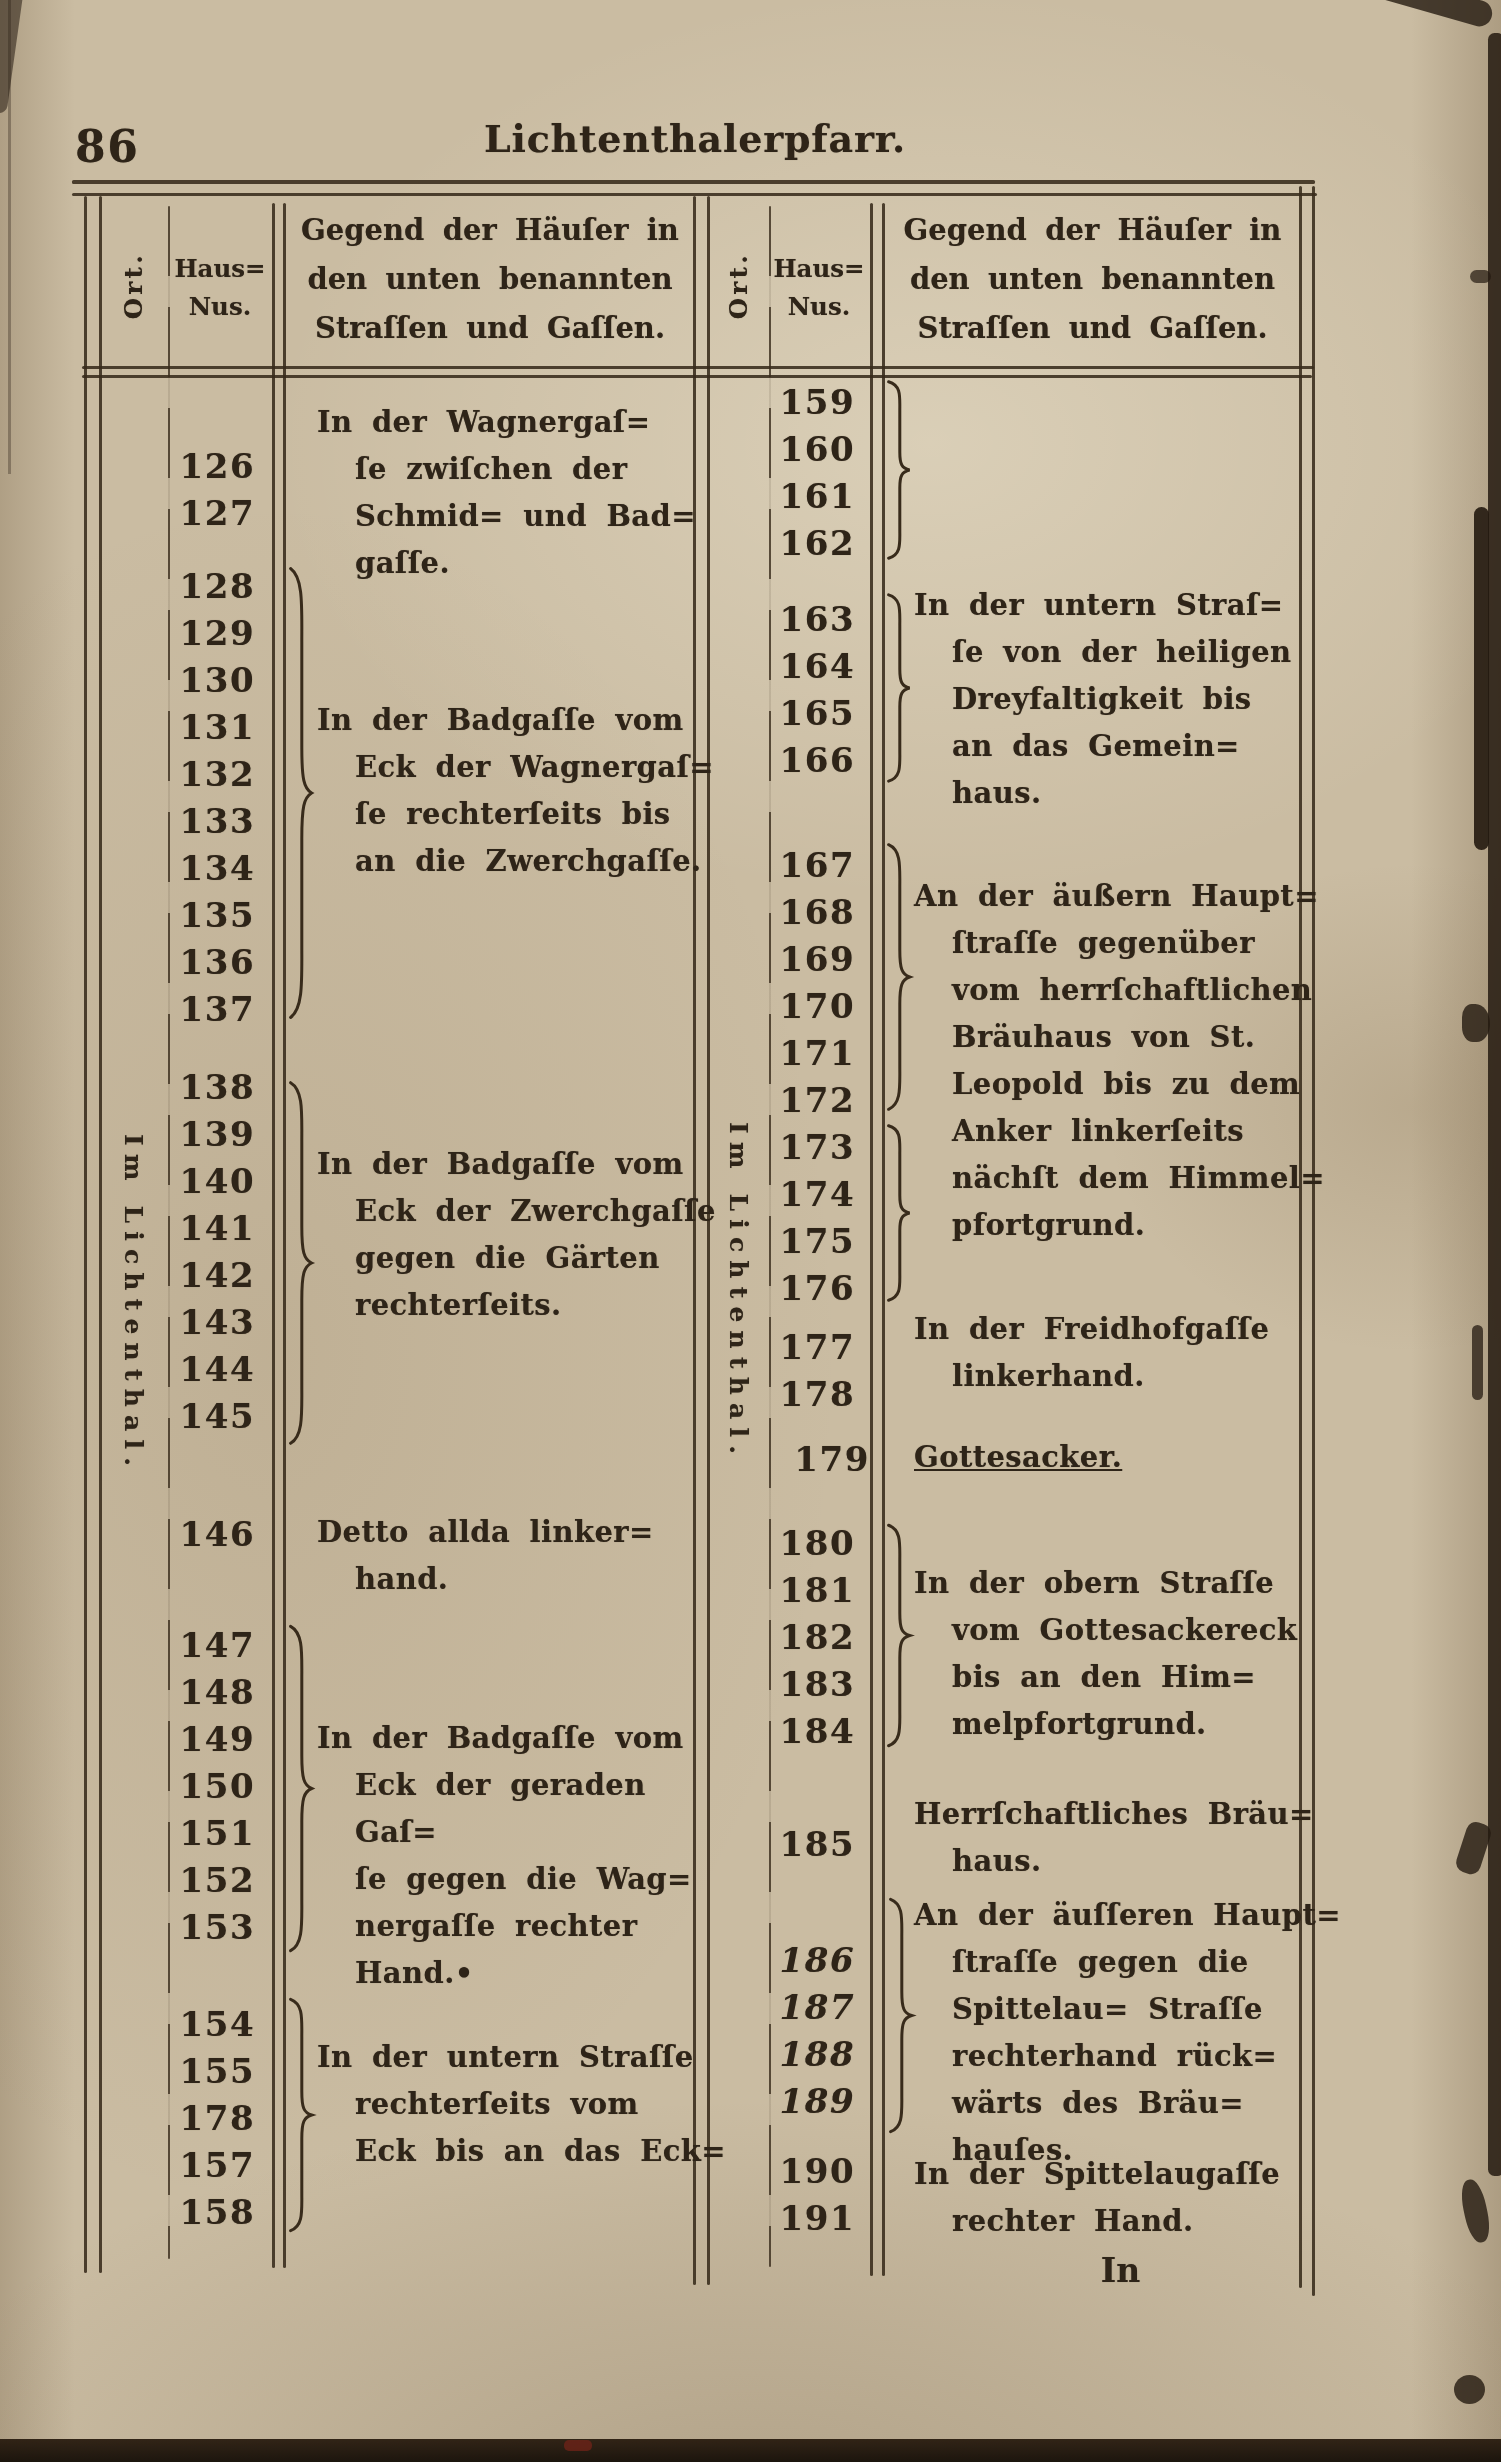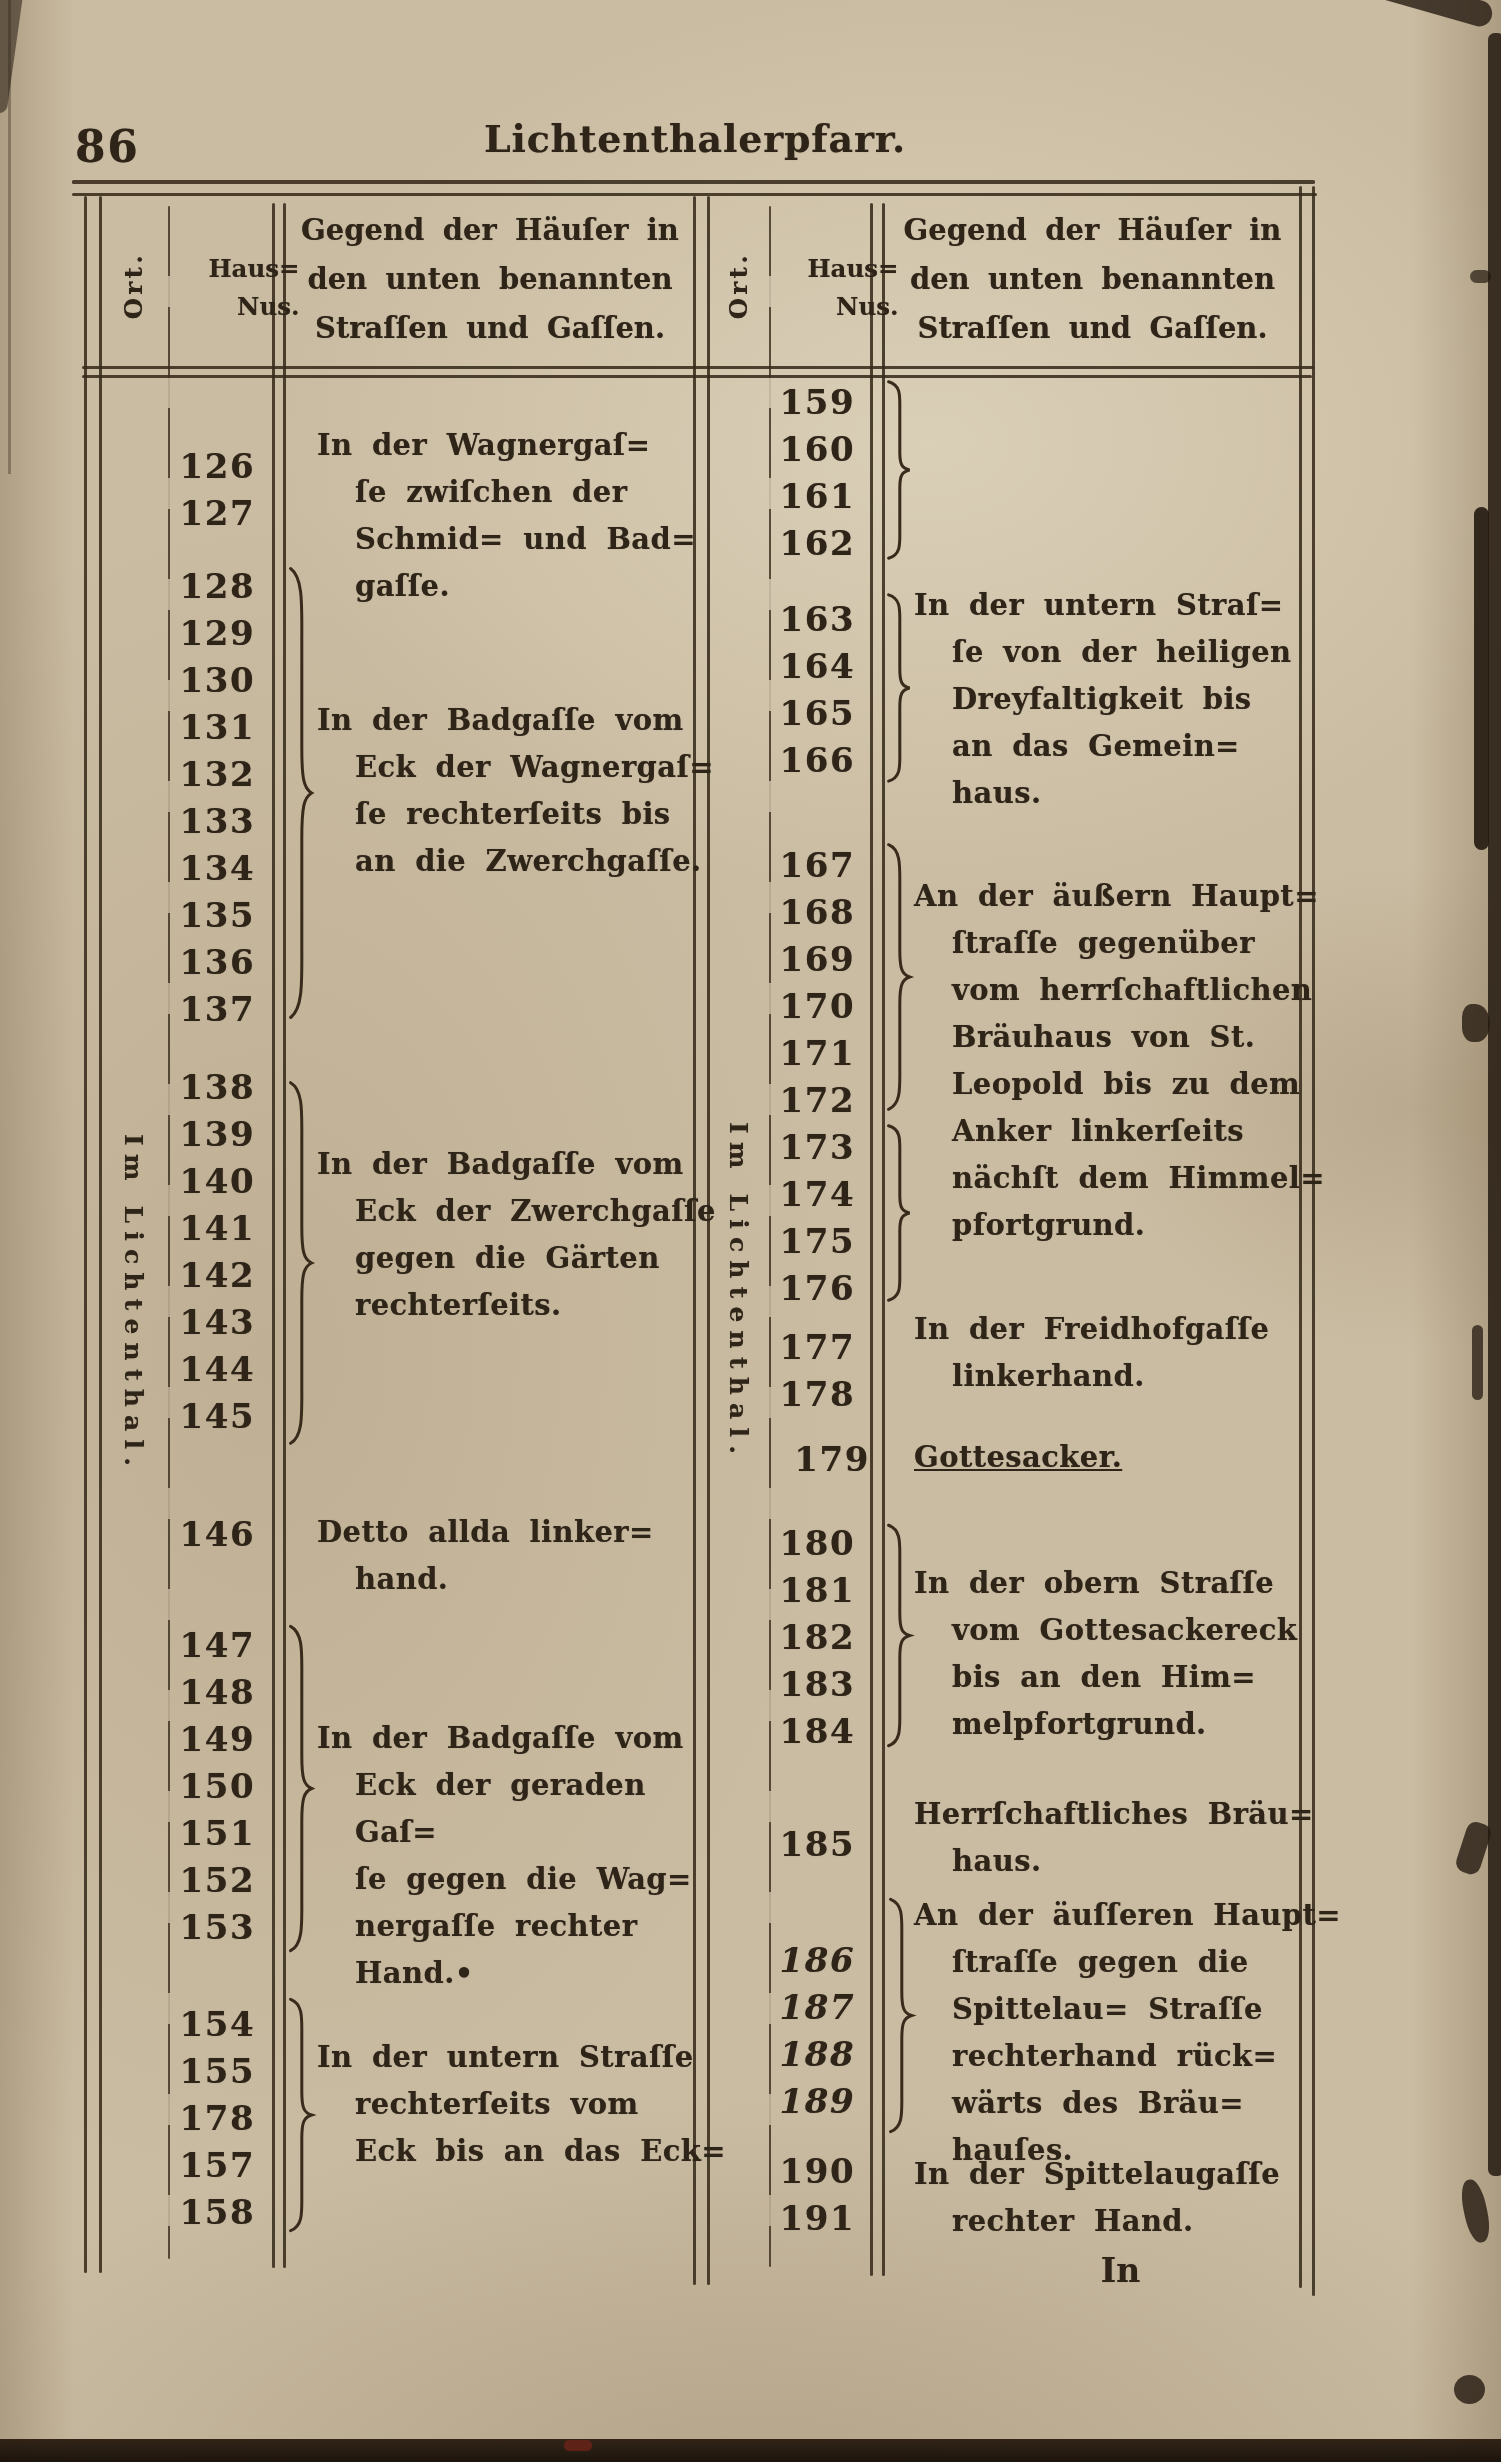--- a/index.html
+++ b/index.html
@@ -18,21 +18,21 @@
   }
   .abs{position:absolute;}
   
   .rule{position:absolute; background:#382b1b; opacity:.88; border-radius:1.6px;}
   .rule-dash{position:absolute; width:1.6px; opacity:.8; border-radius:1.6px;
     background:repeating-linear-gradient(180deg,#382b1b 0 70px, rgba(56,43,27,.15) 70px 101px);}
   
   .pagenum{font-size:44px; letter-spacing:1.6px;}
   .runtitle{font-size:38px; letter-spacing:0.8px;}
   .gegend-header{font-size:29px; line-height:49px; white-space:pre-line; text-align:center; word-spacing:8.2px;}
-  .nus-header{font-size:24.5px; line-height:38px; white-space:pre-line; text-align:right;margin-left:34px;}
+  .nus-header{font-size:24.5px; line-height:38px; white-space:pre-line; text-align:center;}
   .cell{display:flex; align-items:center; justify-content:center;}
   .vtext{writing-mode:vertical-rl; font-size:25px; letter-spacing:8.2px;}
   .vtext-up{writing-mode:vertical-rl; transform:rotate(180deg); font-size:24.5px; letter-spacing:3.3px;}
   
   .nums{position:absolute; width:105px; font-size:34px; line-height:47px; text-align:center; letter-spacing:1.6px;}
   .nums-left{left:165px;}
   .nums-right{left:765px;}
   .num{height:47px;}
   .desc{position:absolute; font-size:29px; line-height:47px; white-space:pre-line;
         width:383px; padding-left:38px; text-indent:-38px; word-spacing:9px; letter-spacing:0.4px;}
@@ -93,21 +93,21 @@
     <span class="vtext">Im Lichtenthal.</span>
   </div>
   <div class="abs cell" style="left:707px;top:1022px;width:62px;height:540px;">
     <span class="vtext">Im Lichtenthal.</span>
   </div>
 
   <div class="nums nums-left" style="top:443px;">
       <div class="num">126</div>
       <div class="num">127</div>
     </div>
-  <div class="desc desc-left" style="top:399px;margin-top:23px;">In der Wagnergaſ=
+  <div class="desc desc-left" style="top:399px;">In der Wagnergaſ=
 ſe zwiſchen der
 Schmid= und Bad=
 gaſſe.</div>
 
   <div class="nums nums-left" style="top:563px;">
       <div class="num">128</div>
       <div class="num">129</div>
       <div class="num">130</div>
       <div class="num">131</div>
       <div class="num">132</div>

